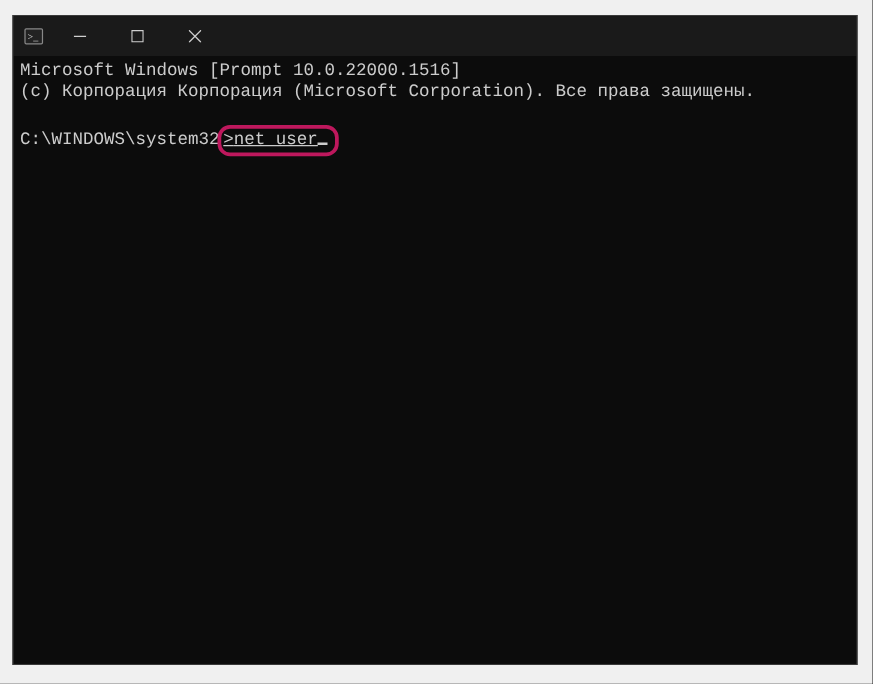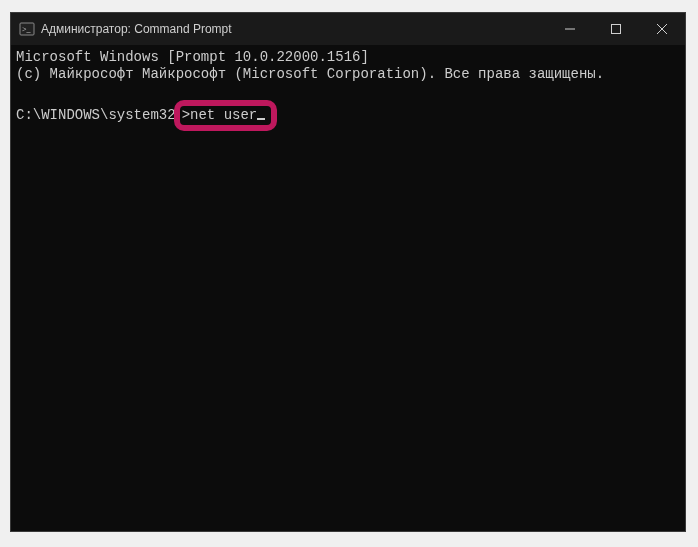--- a/index.html
+++ b/index.html
@@ -70,26 +70,27 @@
     padding: 4px 5px;
     white-space: pre;
     overflow: hidden;
     position: relative;
   }
   .prompt-line {
     display: inline;
   }
   .highlight-box {
     display: inline-block;
-    border: 6px solid #be185d;
+    border: 3px solid #be185d;
     border-radius: 10px;
     padding: 2px 6px 3px 2px;
     margin-left: -2px;
     vertical-align: baseline;
     line-height: 1;
+    text-decoration: underline;
   }
   .cursor {
     display: inline-block;
     width: 8px;
     height: 2px;
     background: #cccccc;
     vertical-align: -1px;
     margin-left: 0;
     animation: blink 1s step-end infinite;
   }
@@ -99,21 +100,20 @@
 <body>
 
 <div class="window">
   <div class="titlebar">
     <span class="app-icon">
       <svg width="16" height="16" viewBox="0 0 16 16">
         <rect x="1" y="2" width="14" height="12" rx="1" fill="#222" stroke="#888" stroke-width="1"></rect>
         <text x="3" y="11" font-size="8" fill="#ddd" font-family="Consolas">&gt;_</text>
       </svg>
     </span>
-    <span class="title">Администратор: Command Prompt</span>
     <div class="win-controls">
       <div class="win-btn">
         <svg width="10" height="10" viewBox="0 0 10 10">
             <line x1="0" y1="5" x2="10" y2="5" stroke-width="1"></line>
           </svg>
       </div>
       <div class="win-btn">
         <svg width="10" height="10" viewBox="0 0 10 10">
             <rect x="0.5" y="0.5" width="9" height="9" stroke-width="1"></rect>
           </svg>
@@ -121,16 +121,16 @@
       <div class="win-btn close">
         <svg width="10" height="10" viewBox="0 0 10 10">
             <line x1="0" y1="0" x2="10" y2="10" stroke-width="1"></line>
             <line x1="10" y1="0" x2="0" y2="10" stroke-width="1"></line>
           </svg>
       </div>
     </div>
   </div>
 
   <div class="terminal"><span>Microsoft Windows [Prompt 10.0.22000.1516]</span>
-<span>(c) Майкрософт Майкрософт (Microsoft Corporation). Все права защищены.</span>
+<span>(c) Корпорация Корпорация (Microsoft Corporation). Все права защищены.</span>
 <span></span>
 <span class="prompt-line"><span>C:\WINDOWS\system32</span><span class="highlight-box"><span>&gt;</span><span>net user</span><span class="cursor"></span></span></span></div>
 </div>
 
 </body></html>

